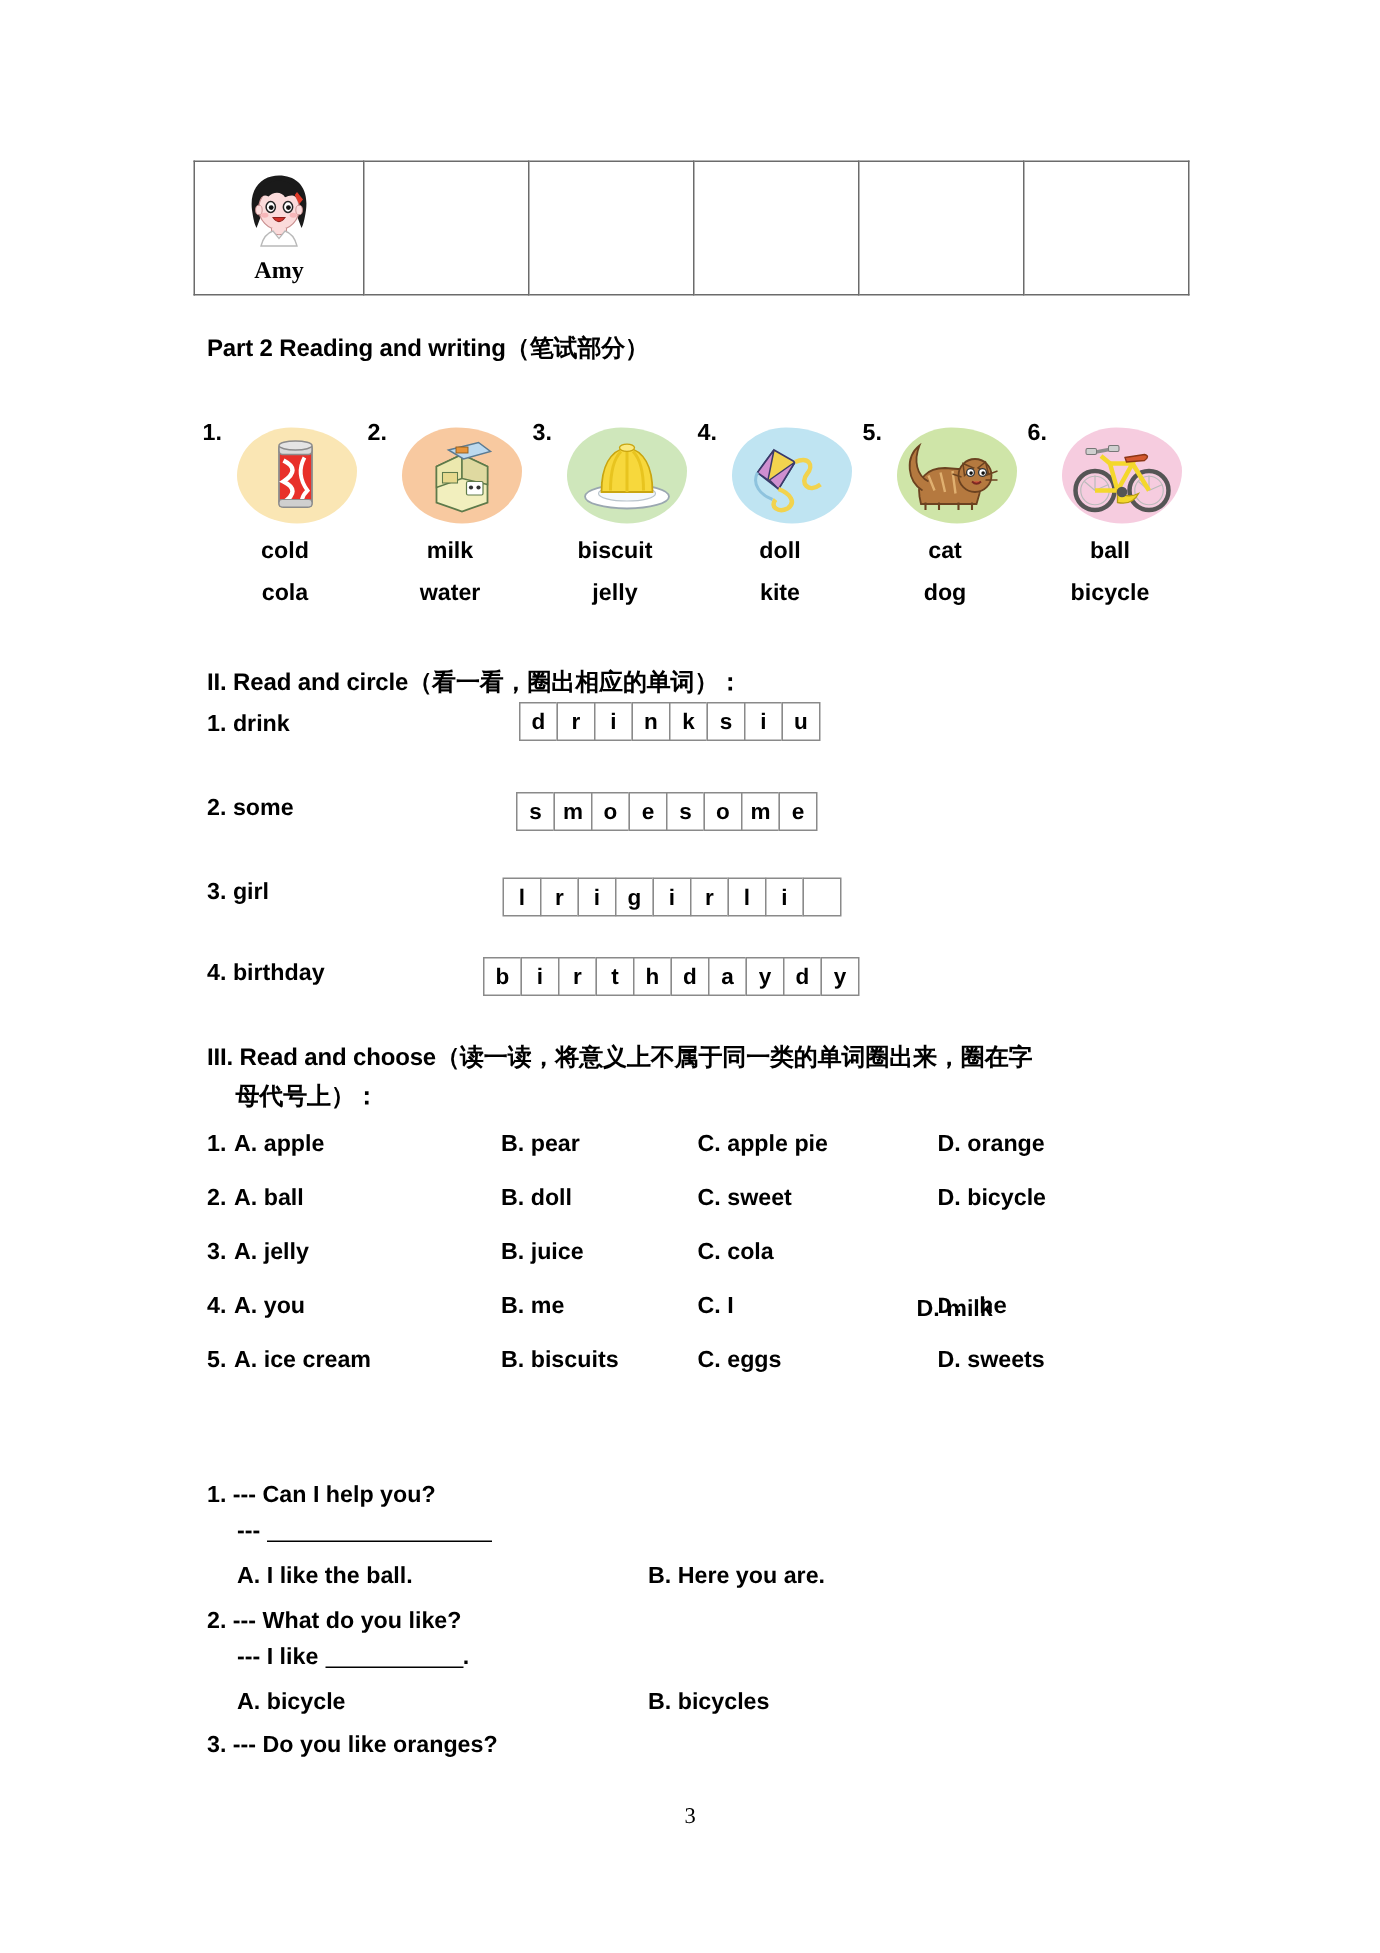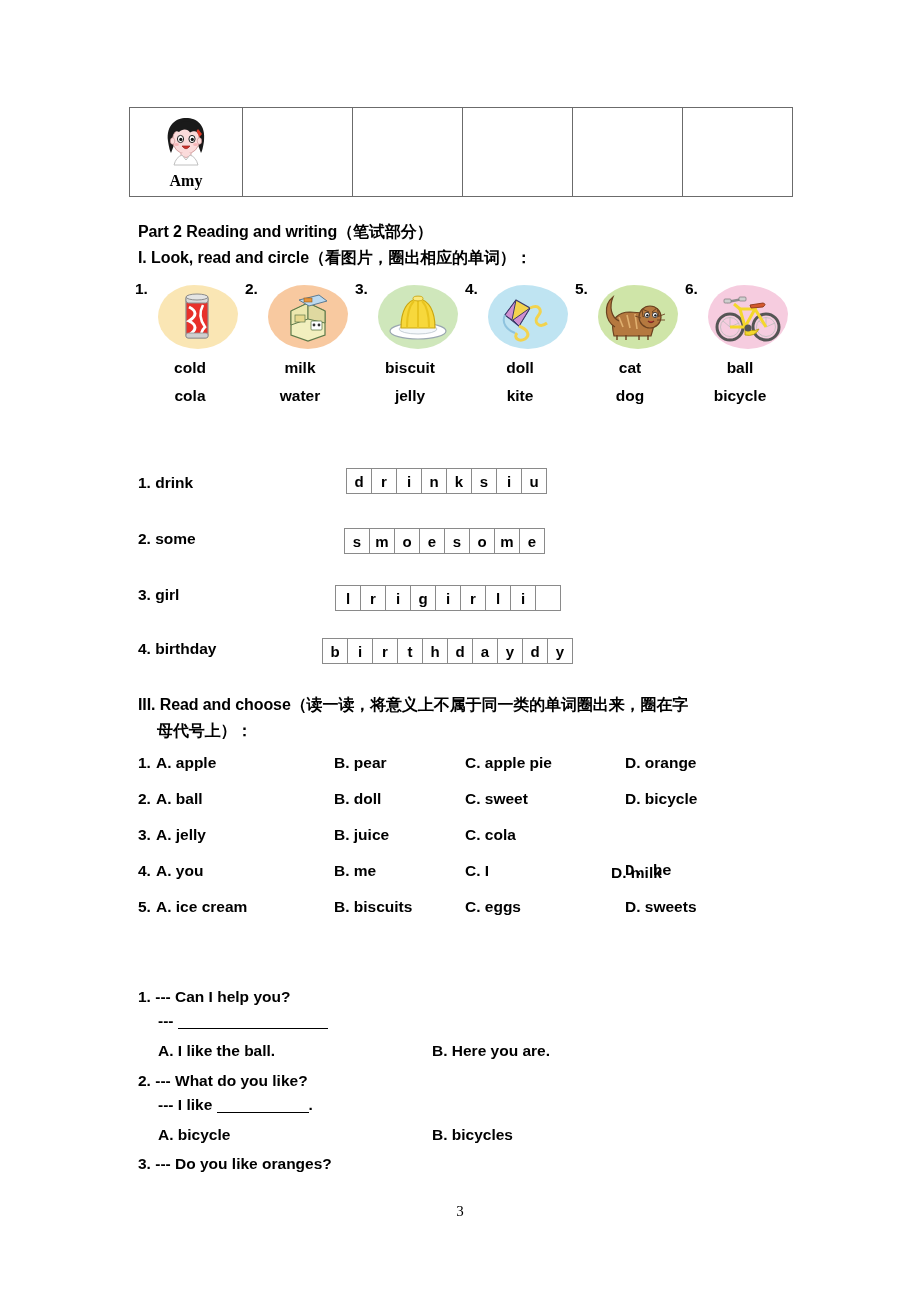--- a/index.html
+++ b/index.html
@@ -186,23 +186,20 @@
       <td class="blank"></td>
       <td class="blank"></td>
     </tr>
   </tbody>
     </table>
 
   <div class="abs hdr" style="left:138px; top:222px;">
     <span>Part 2 Reading and writing</span><span class="cn">（笔试部分）</span>
   </div>
 
-  <div class="abs hdr" style="left:138px; top:248px;">
-    <span>I. Look, read and circle</span><span class="cn">（看图片，圈出相应的单词）：</span>
-  </div>
 
   <div class="pic-row">
 
     <div class="pic-item" style="left:0px;">
       <span class="pic-num">1.</span>
       <div class="pic-art">
         <div class="blob" style="background:#fae6b4;"></div>
         <svg width="90" height="68" viewBox="0 0 90 68" style="position:absolute;left:0;top:0;">
           <rect x="33" y="13" width="22" height="42" rx="3" fill="#e8302a" stroke="#8c8c8c" stroke-width="1.2"></rect>
           <rect x="33" y="13" width="22" height="7" rx="2.5" fill="#d9d9d9" stroke="#8c8c8c" stroke-width="1"></rect>
@@ -326,20 +323,23 @@
           <circle cx="45" cy="45" r="3.5" fill="#555"></circle>
         </svg>
       </div>
       <div class="words">
         <div>ball</div>
         <div>bicycle</div>
       </div>
     </div>
   </div>
 
+  <div class="abs hdr" style="left:138px; top:445px;">
+    <span>II. Read and circle</span><span class="cn">（看一看，圈出相应的单词）：</span>
+  </div>
 
   <div class="abs q" style="left:138px; top:474px;">
     <span>1.</span>
     <span>drink</span>
   </div>
   <div class="lbox-row" style="left:346px; top:468px;">
     <div class="lbox">d</div>
     <div class="lbox">r</div>
     <div class="lbox">i</div>
     <div class="lbox">n</div>

